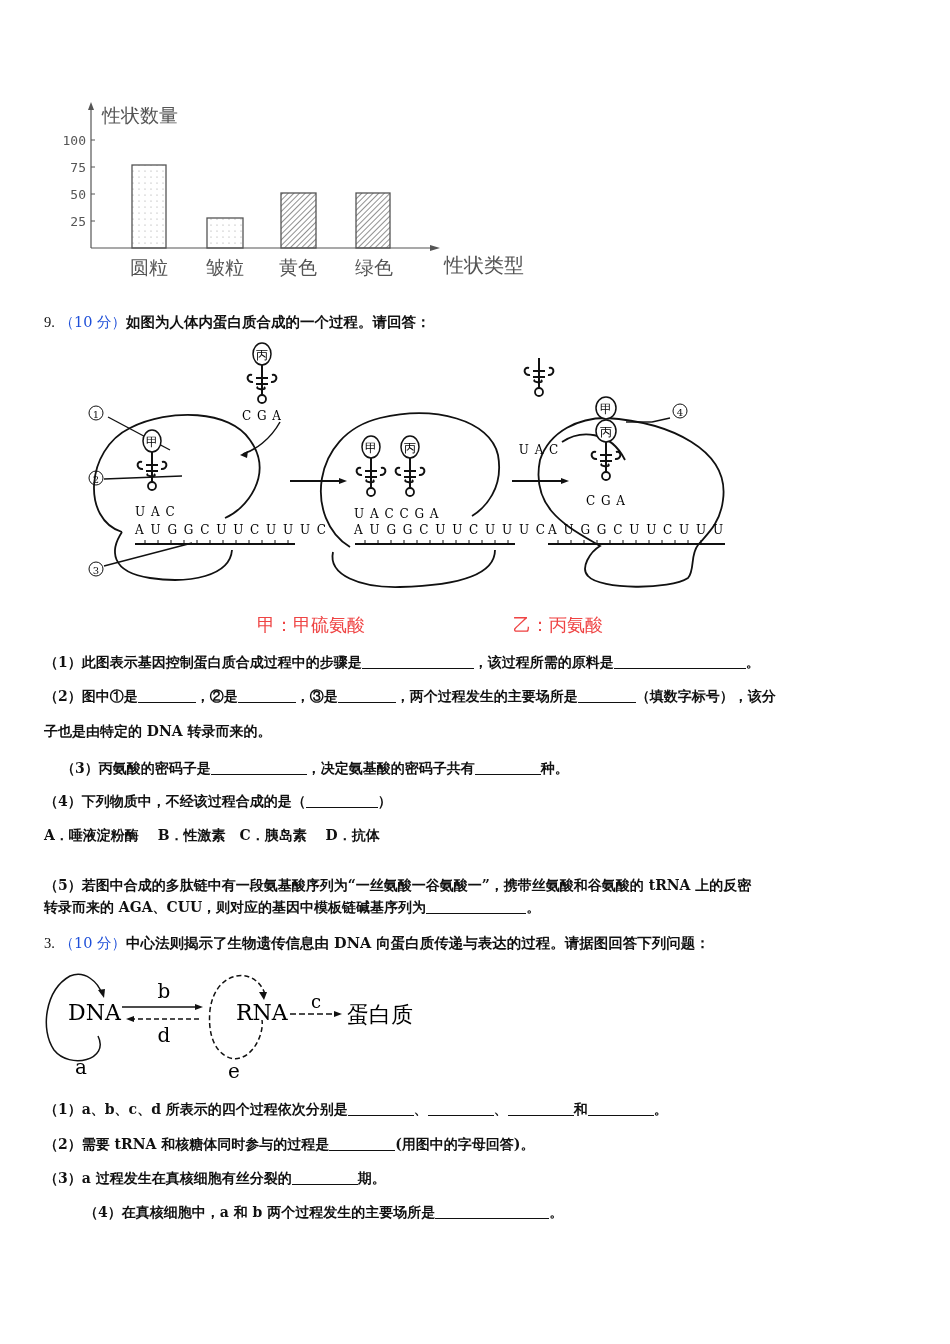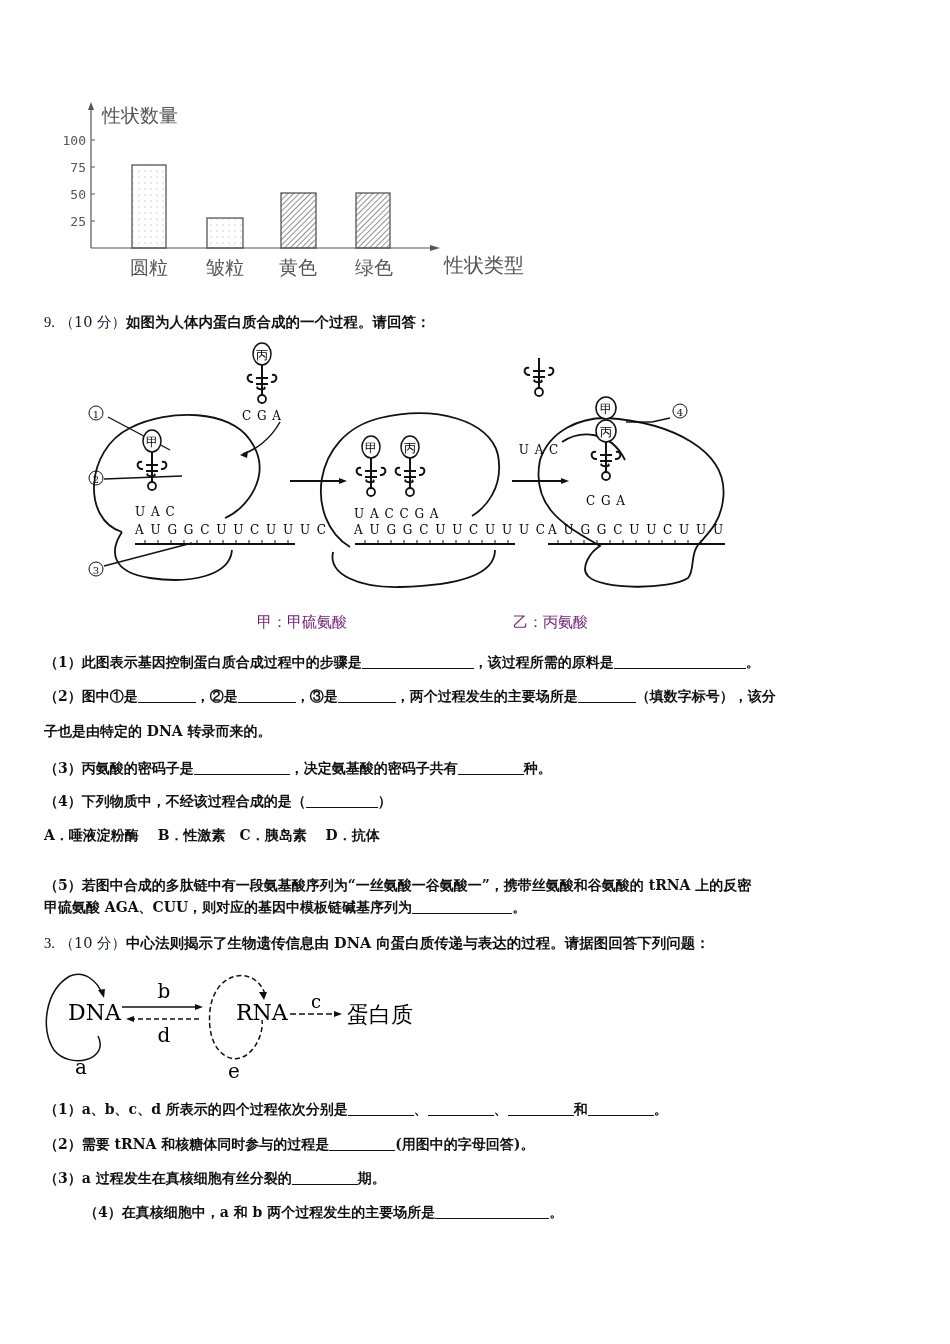--- a/index.html
+++ b/index.html
@@ -2,26 +2,26 @@
 <html><head>
 <meta charset="utf-8">
 <style>
   html, body { margin: 0; padding: 0; background: #ffffff; }
   body { width: 950px; height: 1344px; position: relative; overflow: hidden;
          font-family: "DejaVu Serif", "Liberation Serif", serif; color: #111; }
   .abs { position: absolute; }
   .chart-wrap { left: 40px; top: 90px; width: 520px; height: 200px; }
   .q-title { font-size: 14.5px; white-space: nowrap; }
   .q-title .num { font-family: "Liberation Serif", serif; font-weight: normal; }
-  .q-title .pts { font-weight: normal; color: #0f172a; }
+  .q-title .pts { font-weight: normal; color: #1d4ed8; }
   .q-title .stem { font-weight: bold; }
   .line { font-size: 14px; font-weight: bold; white-space: nowrap; line-height: 1; }
   .blank { display: inline-block; border-bottom: 1.5px solid #111; height: 14px; vertical-align: -2px; }
   .diagram { left: 40px; top: 340px; width: 690px; height: 260px; }
-  .legend-note { font-size: 15px; color: #701a75; }
+  .legend-note { font-size: 18px; color: #ef4444; }
   .cd { left: 40px; top: 970px; width: 420px; height: 115px; }
 </style>
 </head>
 <body>
 
 <div class="abs chart-wrap">
   <svg width="520" height="200" viewBox="0 0 520 200">
     <defs>
       <pattern id="dots" width="6" height="6" patternUnits="userSpaceOnUse">
         <circle cx="3" cy="3" r="0.6" fill="#999"></circle>
@@ -168,30 +168,30 @@
 <div class="abs legend-note" style="left:257px; top:613px;">甲：甲硫氨酸</div>
 <div class="abs legend-note" style="left:513px; top:613px;">乙：丙氨酸</div>
 
 <div class="abs line" style="left:44px; top:654px;">
   <span>（1）此图表示基因控制蛋白质合成过程中的步骤是</span><span class="blank" style="width:112px"></span><span>，该过程所需的原料是</span><span class="blank" style="width:132px"></span><span>。</span>
 </div>
 <div class="abs line" style="left:44px; top:688px;">
   <span>（2）图中①是</span><span class="blank" style="width:58px"></span><span>，②是</span><span class="blank" style="width:58px"></span><span>，③是</span><span class="blank" style="width:58px"></span><span>，两个过程发生的主要场所是</span><span class="blank" style="width:58px"></span><span>（填数字标号），该分</span>
 </div>
 <div class="abs line" style="left:44px; top:724px;">子也是由特定的 DNA 转录而来的。</div>
-<div class="abs line" style="left:44px; top:760px;">
+<div class="abs line" style="left:61px; top:760px;">
   <span>（3）丙氨酸的密码子是</span><span class="blank" style="width:96px"></span><span>，决定氨基酸的密码子共有</span><span class="blank" style="width:66px"></span><span>种。</span>
 </div>
 <div class="abs line" style="left:44px; top:793px;">
   <span>（4）下列物质中，不经该过程合成的是（</span><span class="blank" style="width:72px"></span><span>）</span>
 </div>
 <div class="abs line" style="left:44px; top:828px;">A．唾液淀粉酶　 B．性激素　C．胰岛素　 D．抗体</div>
 <div class="abs line" style="left:44px; top:862px;margin-top:16px;">（5）若图中合成的多肽链中有一段氨基酸序列为“一丝氨酸一谷氨酸一”，携带丝氨酸和谷氨酸的 tRNA 上的反密</div>
 <div class="abs line" style="left:44px; top:899px;">
-  <span>甲硫氨酸 AGA、CUU，则对应的基因中模板链碱基序列为</span><span class="blank" style="width:100px"></span><span>。</span>
+  <span>转录而来的 AGA、CUU，则对应的基因中模板链碱基序列为</span><span class="blank" style="width:100px"></span><span>。</span>
 </div>
 
 <div class="abs q-title" style="left:44px; top:934px;">
   <span class="num">3.</span>
   <span class="pts">（10 分）</span><span class="stem">中心法则揭示了生物遗传信息由 DNA 向蛋白质传递与表达的过程。请据图回答下列问题：</span>
 </div>
 
 <div class="abs cd">
   <svg width="420" height="115" viewBox="0 0 420 115" font-family="DejaVu Serif, serif">
 

